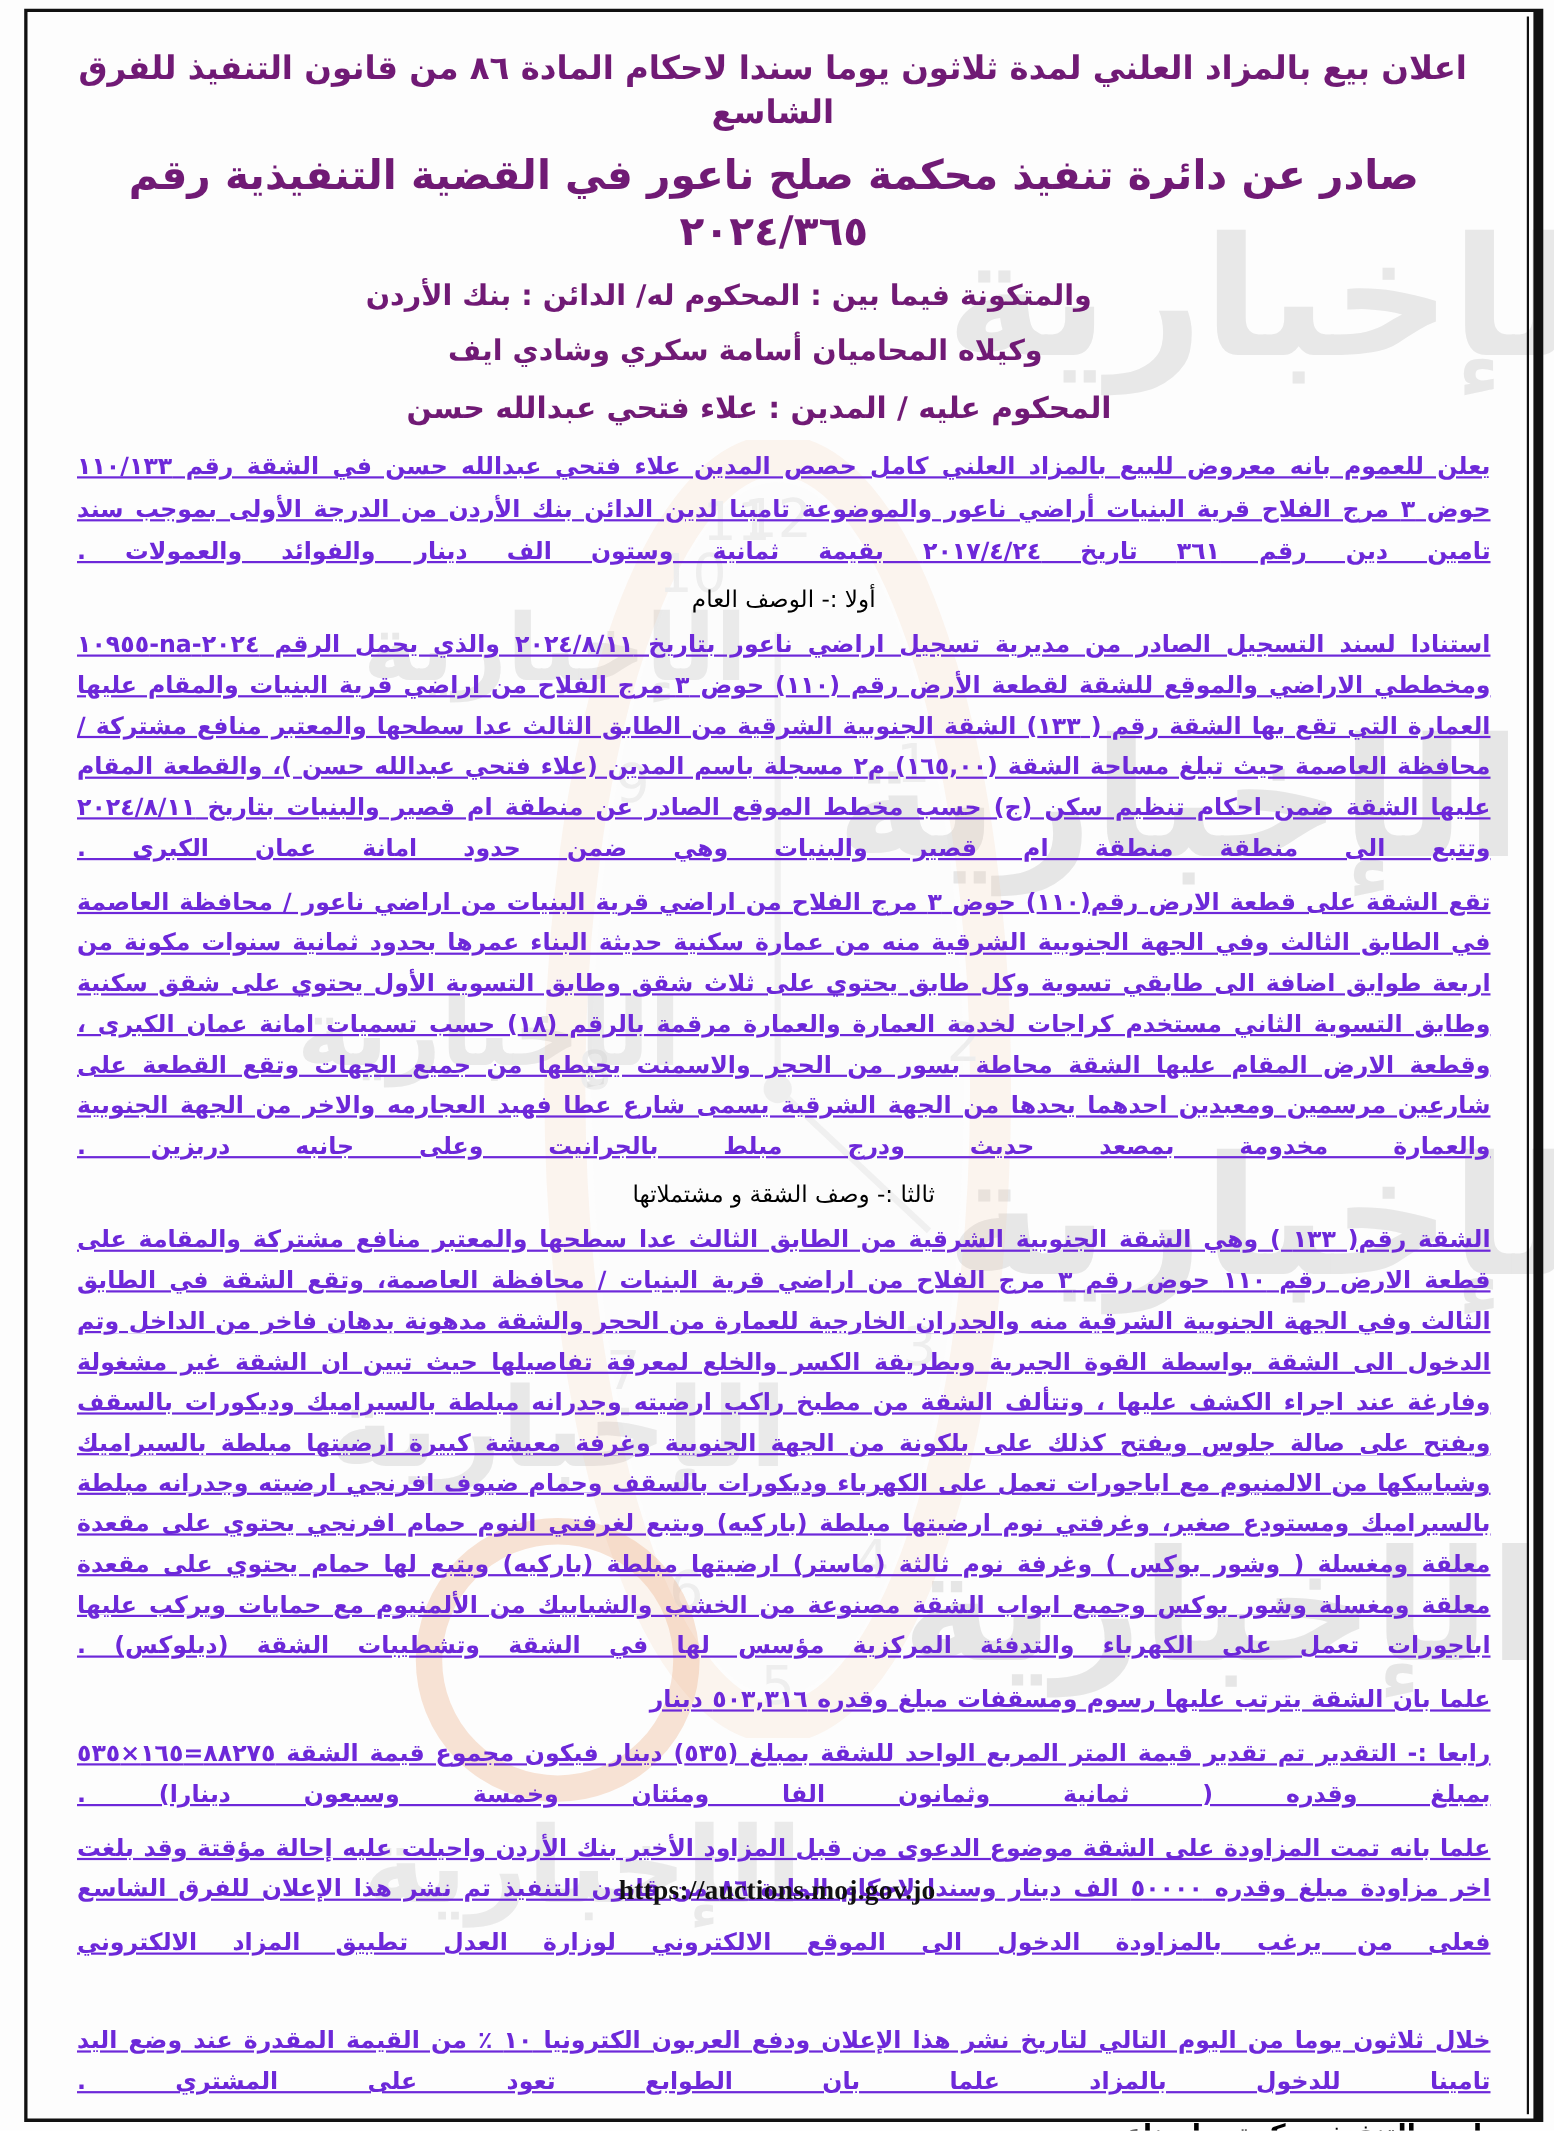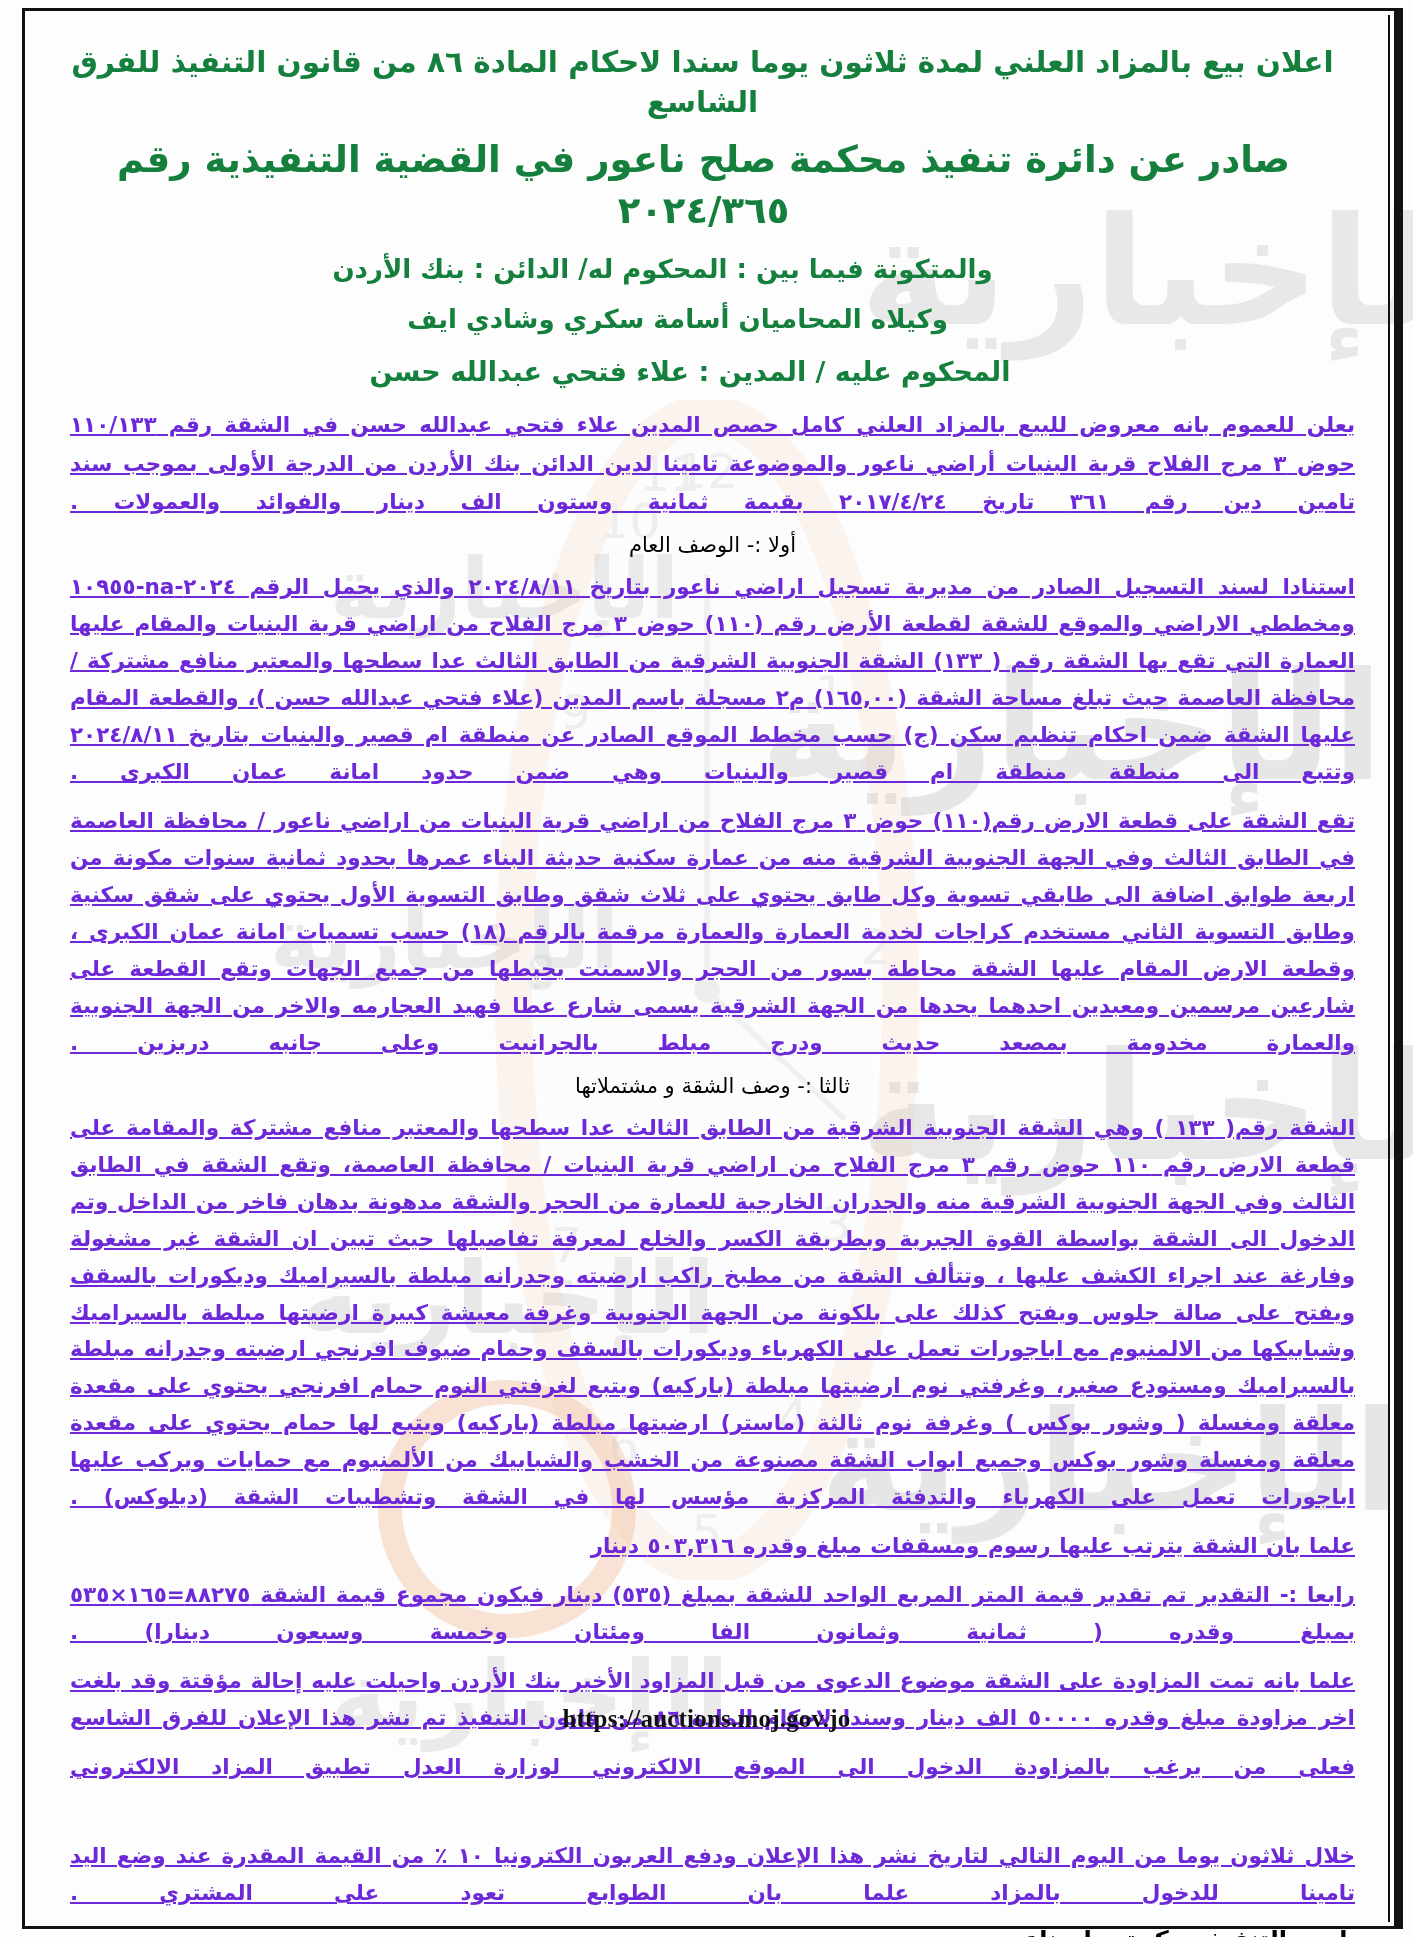--- a/index.html
+++ b/index.html
@@ -92,21 +92,21 @@
     right: 28px;
     bottom: 14px;
     padding: 10px 18px 0 10px;
     box-sizing: border-box;
     z-index: 3;
   }
 
   .headline {
     text-align: center;
     font-weight: 700;
-    color: #15803d;
+    color: #701a75;
     line-height: 1.36;
   }
   .h-line-1 {
     font-size: 29.5px;
     letter-spacing: -0.2px;
     margin: 18px 0 0 0;
     padding-right: 20px;
   }
   .h-line-2 {
     font-size: 37px;

